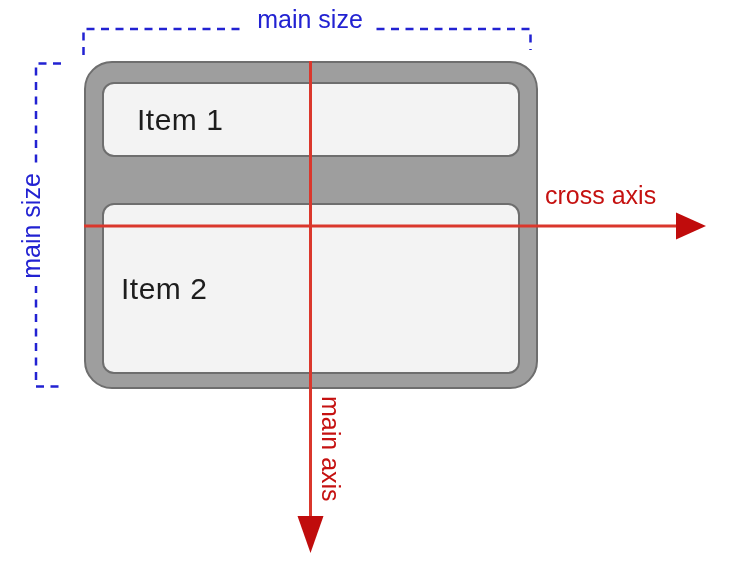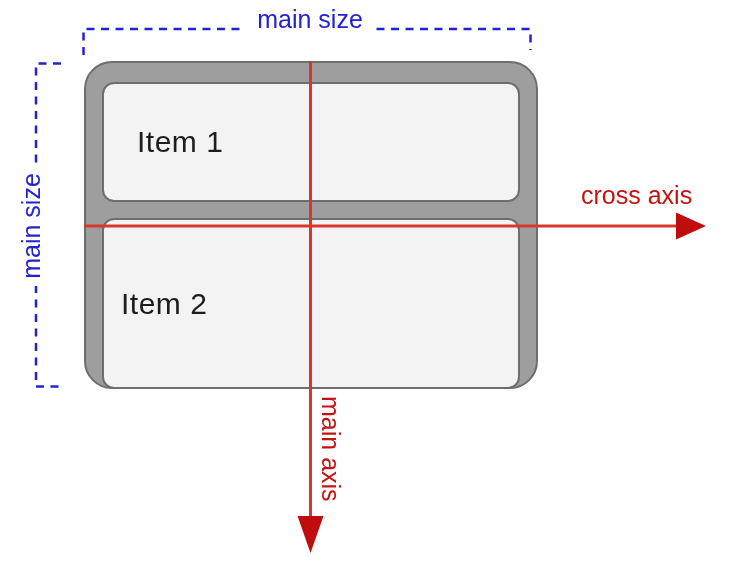--- a/index.html
+++ b/index.html
@@ -41,22 +41,22 @@
     position: absolute;
     left: 16px;
     width: 418px;
     background: var(--item-fill, #f3f3f3);
     border: 2px solid var(--item-stroke, #6e6e6e);
     border-radius: 12px;
     display: flex;
     align-items: center;
     padding-left: 17px;
   }
-  .flex-item.item1 { top: 19px;  height: 120px; padding-left: 33px; }
-  .flex-item.item2 { top: 140px; height: 171px; margin-top: 15px; }
+  .flex-item.item1 { top: 19px;  height: 75px; padding-left: 33px; }
+  .flex-item.item2 { top: 140px; height: 171px; }
   .item-label {
     font-size: 30px;
     color: var(--item-text, #1d1d1d);
     letter-spacing: 0.5px;
     white-space: nowrap;
   }
   
   svg.overlay {
     position: absolute;
     left: 0; top: 0;
@@ -96,21 +96,20 @@
     top: 212px;
     width: 120px;
     height: 28px;
     text-align: center;
     transform: rotate(-90deg);
     background: var(--background, #fff);
   }
   .cross-axis {
     left: 545px;
     top: 182px;
-    margin-left: 36px;
   }
   .main-axis {
     left: 316px;
     top: 396px;
     writing-mode: vertical-rl;
   }
 </style>
 </head>
 <body>
 

